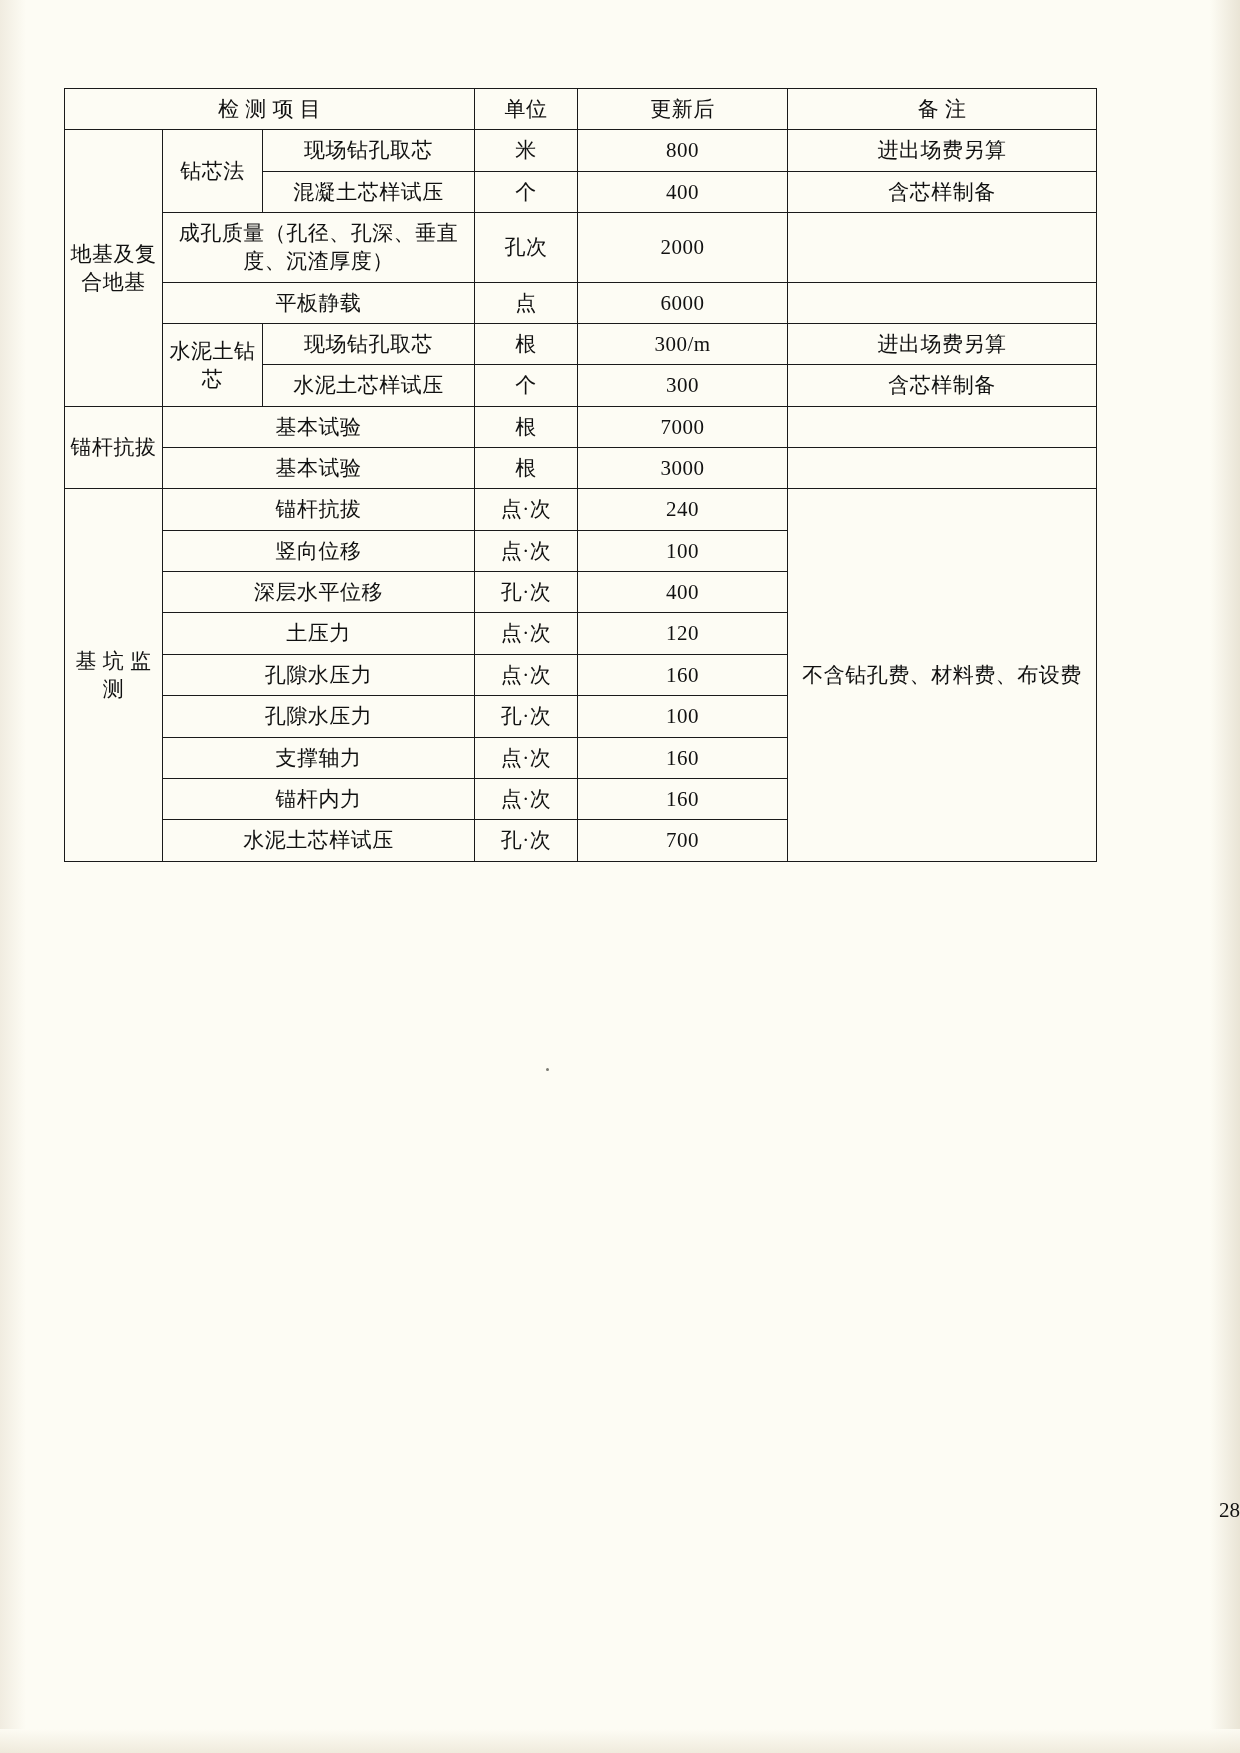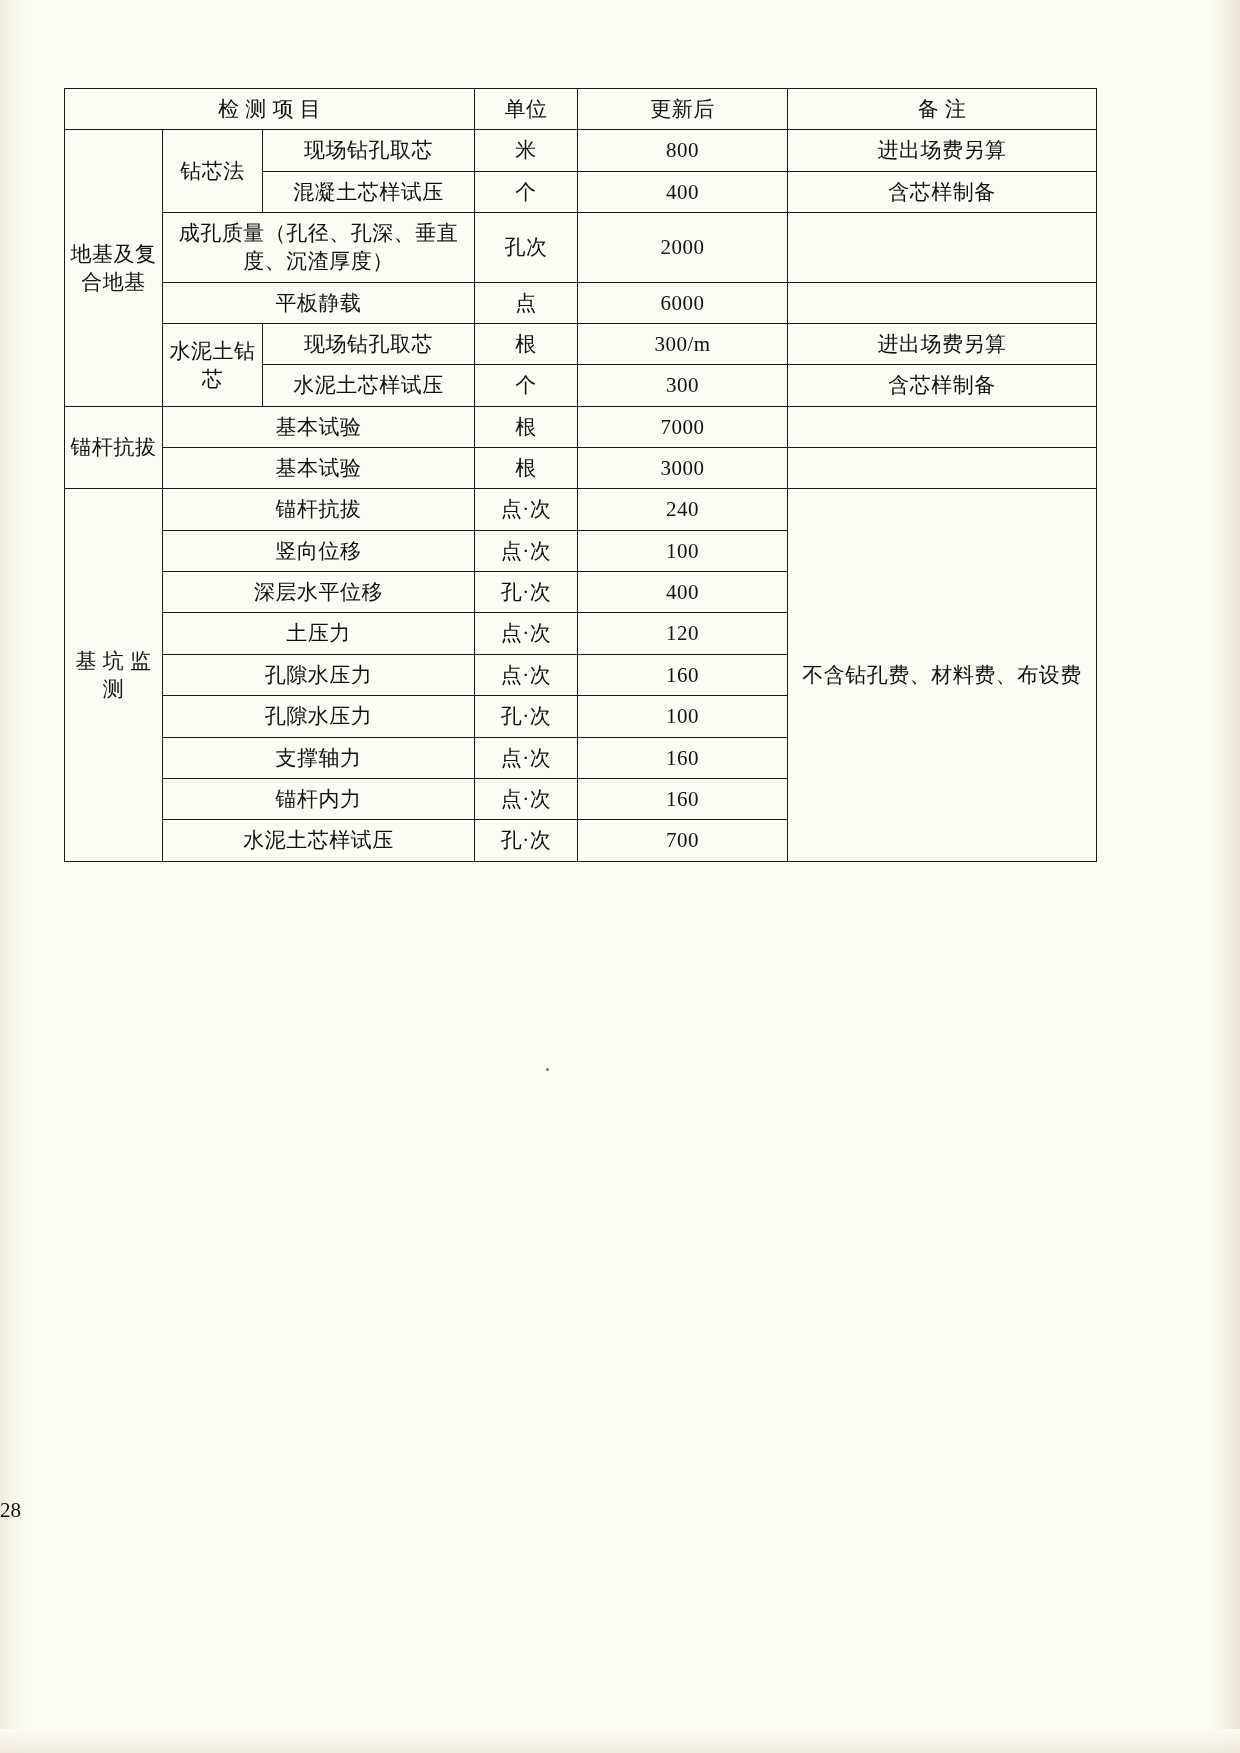--- a/index.html
+++ b/index.html
@@ -87,21 +87,21 @@
     width: 3px;
     height: 3px;
     background: #7a7a72;
     border-radius: 50%;
   }
   .page-number {
     position: absolute;
     left: 0;
     top: 1498px;
     width: 1240px;
-    text-align: left;
+    text-align: right;
     font-size: 21px;
     font-family: "Liberation Serif", "DejaVu Serif", serif;
   }
   .speck1 { left: 345px; top: 838px; }
   .speck2 { left: 546px; top: 1068px; }
 </style>
 </head>
 <body>
 
 <div class="page-edge-left"></div>

